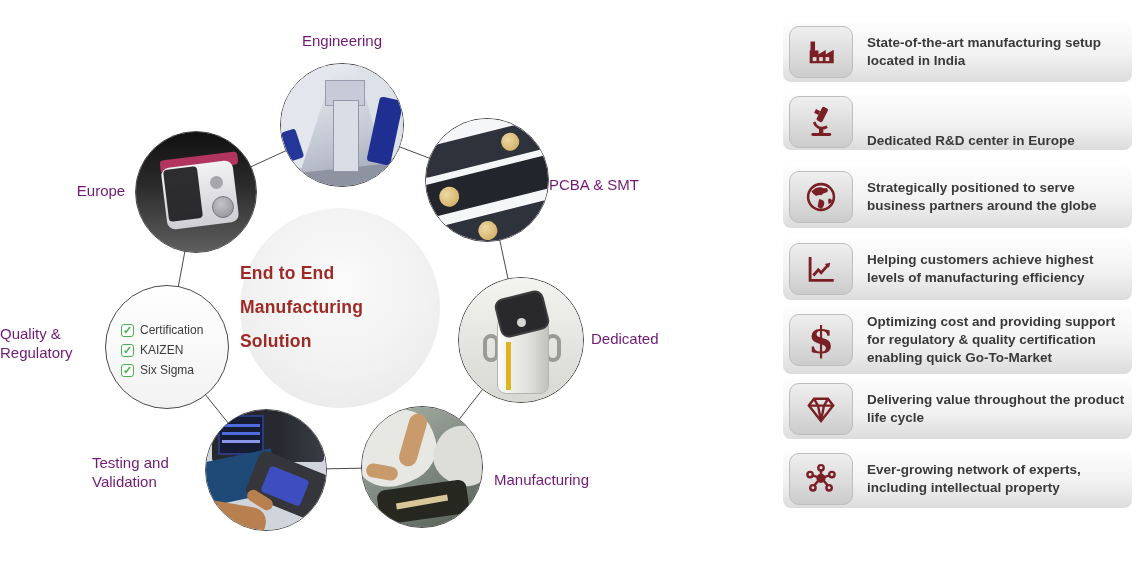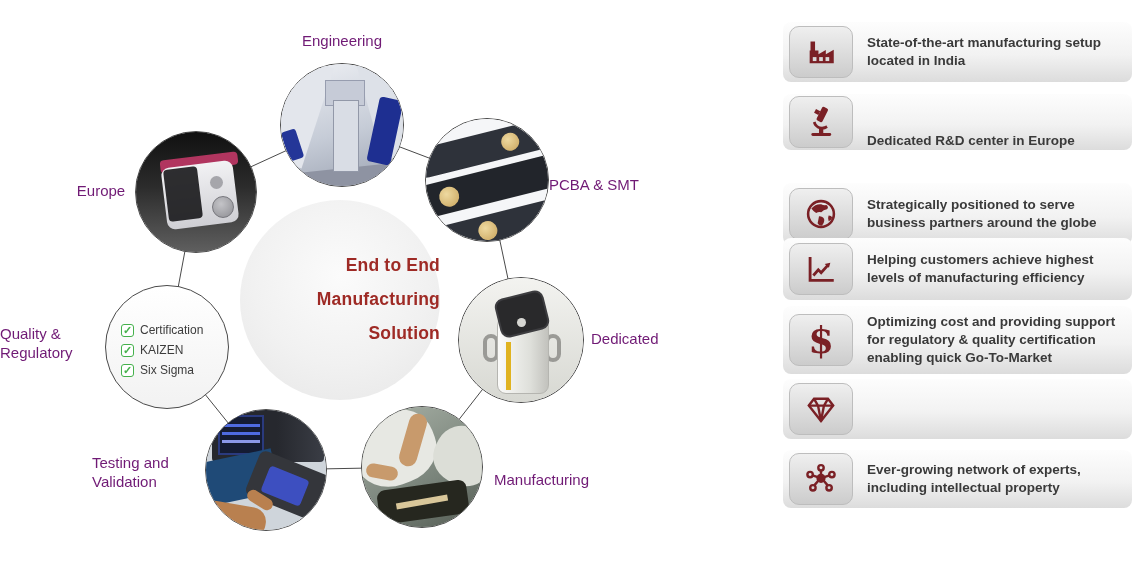--- a/index.html
+++ b/index.html
@@ -12,22 +12,22 @@
   .diagram { position:absolute; left:0; top:0; width:775px; height:572px; }
   .ring { position:absolute; left:0; top:0; pointer-events:none; }
   .node {
     position:absolute; border-radius:50%; overflow:hidden;
     border:1px solid #4a4a4a; background:#fff;
   }
   .node .ph { position:absolute; inset:0; }
   .shape { position:absolute; }
 
   .center-circle {
-    position:absolute; left:240px; top:200px; width:200px; height:200px;
-    border-radius:50%; text-align:right;
+    position:absolute; left:240px; top:208px; width:200px; height:200px;
+    border-radius:50%; text-align:left;
     background:radial-gradient(circle at 50% 38%, #fbfbfb 0%, #f1f1f1 55%, #e6e6e6 100%);
     padding-top:48px;
   }
   .center-circle div {
     font-size:17.5px; font-weight:bold; color:#9e2a25; line-height:34px; letter-spacing:.2px;
   }
   .dlabel { position:absolute; font-size:15px; color:#701a75; white-space:nowrap; }
   .dlabel.center { text-align:left; white-space:normal; }
 
   
@@ -257,21 +257,21 @@
         <rect x="10.6" y="1.4" width="4.6" height="10.6" rx="1.2" transform="rotate(27 12.9 6.7)"></rect>
         <rect x="7.6" y="3.4" width="3.4" height="3" transform="rotate(27 9.3 4.9)"></rect>
         <path d="M8.1 11.6 c.8 3.5 4.8 4.8 7.6 2.7 l1.1 1.7 c-3.7 2.7 -9.3 1 -10.5 -3.6 z"></path>
         <rect x="10.6" y="16.2" width="3" height="3.6"></rect>
         <rect x="5.2" y="19.8" width="14" height="2" rx="1"></rect>
       </svg>
     </div>
     <div class="ftext">Dedicated R&amp;D center in Europe</div>
   </div>
 
-  <div class="frow" style="top:183px;height:62px;">
+  <div class="frow" style="top:166px;height:62px;">
     <div class="tile">
       <svg viewBox="0 0 24 24" width="34" height="34">
         <circle cx="12" cy="12" r="9.1" fill="none" stroke="currentColor" stroke-width="1.8"></circle>
         <path fill="currentColor" d="M5.2 8.2 q3 -3.6 7 -3.1 q1.6 1 3.6 .6 q2 1.5 .4 3 q-2.5 .5 -4 2 q-2 -.5 -3.6 .6 q-2 -1 -3.4 -3.1 z"></path>
         <path fill="currentColor" d="M10.6 13.6 q2.6 -.1 3.6 2 q.5 2.5 -1.6 4.5 q-2 .4 -3 -1.6 q.5 -2 1 -4.9 z"></path>
         <path fill="currentColor" d="M17.4 13 q2 0 2.6 1.6 q-1 2 -2.6 2.5 q-1 -2 0 -4.1 z"></path>
       </svg>
     </div>
     <div class="ftext">Strategically positioned to serve business partners around the globe</div>
   </div>
@@ -294,20 +294,21 @@
     <div class="ftext">Optimizing cost and providing support for regulatory &amp; quality certification enabling quick Go-To-Market</div>
   </div>
 
   <div class="frow" style="top:379px;height:60px;">
     <div class="tile">
       <svg viewBox="0 0 24 24" width="34" height="34" fill="none" stroke="currentColor" stroke-width="1.7">
         <path d="M12 20.5 L3.4 9.6 L7.1 4.8 H16.9 L20.6 9.6 Z"></path>
         <path d="M3.4 9.6 H20.6 M7.1 4.8 L9.9 9.6 L12 20.5 L14.1 9.6 L16.9 4.8"></path>
       </svg>
     </div>
+    <div class="ftext">Delivering value throughout the product life cycle</div>
   </div>
 
   <div class="frow" style="top:450px;height:58px;">
     <div class="tile">
       <svg viewBox="0 0 24 24" width="34" height="34" stroke="currentColor" fill="none" stroke-width="1.7">
         <path d="M12 9.2 V5.9 M10.2 13 L7.3 16.5 M13.8 13 L16.7 16.5 M9.7 10.7 L6 9.5 M14.3 10.7 L18 9.5"></path>
         <circle cx="12" cy="11.5" r="2.4" fill="currentColor"></circle>
         <circle cx="12" cy="4.1" r="1.9"></circle>
         <circle cx="4.3" cy="8.9" r="1.9"></circle>
         <circle cx="6.3" cy="18.2" r="1.9"></circle>

